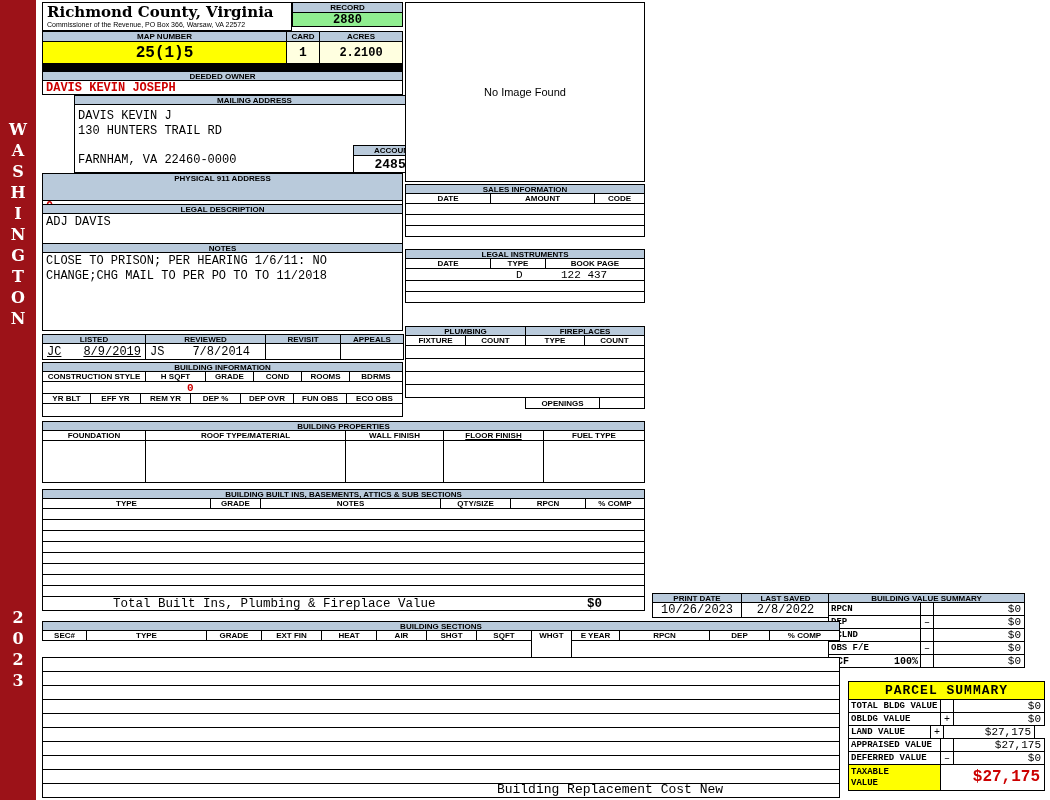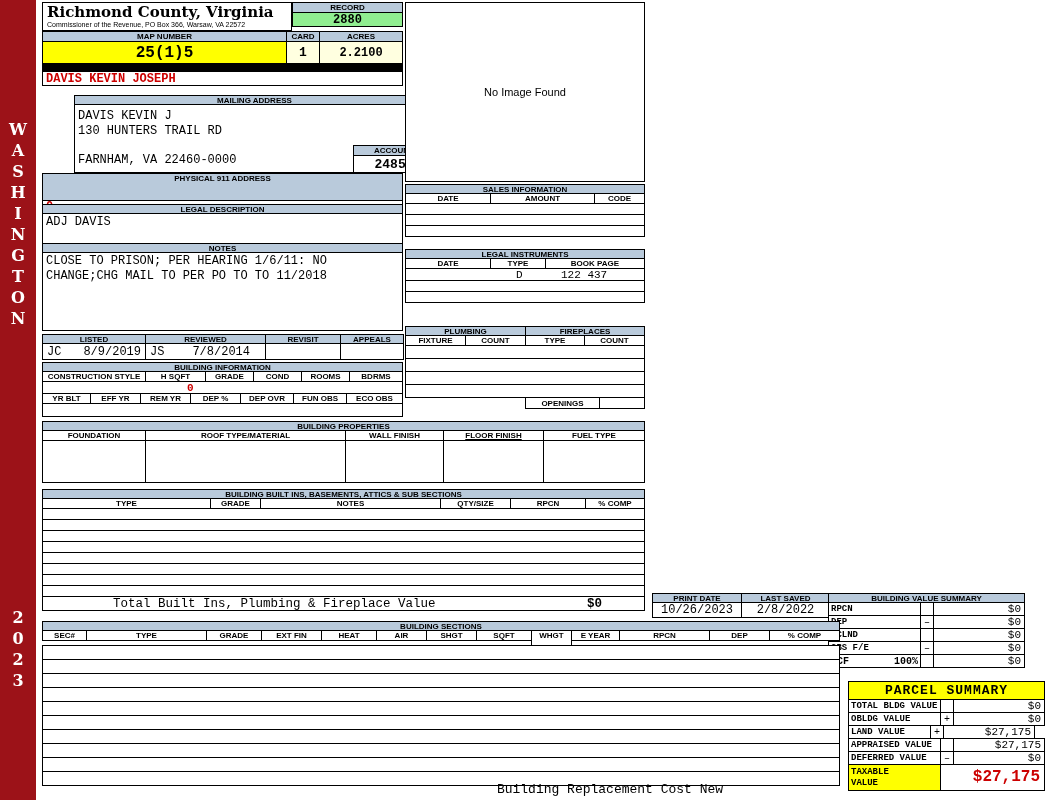--- a/index.html
+++ b/index.html
@@ -45,20 +45,21 @@
   <div class="row">
     <div class="c mono" style="width:245px;height:23px;line-height:22px;background:#ffff00;font-weight:bold;font-size:16px;text-align:center;">25(1)5</div>
     <div class="c mono" style="width:34px;height:23px;line-height:22px;background:#ffffe0;font-weight:bold;font-size:13px;text-align:center;">1</div>
     <div class="c mono" style="width:84px;height:23px;line-height:22px;background:#ffffe0;font-weight:bold;font-size:12px;text-align:center;">2.2100</div>
   </div>
 </div>
 
 <div class="abs" style="left:42px;top:64px;width:361px;height:7px;background:#000;"></div>
 
 <div class="abs stack" style="left:42px;top:71px;width:361px;">
+  <div class="c hb" style="height:10px;line-height:9px;">DEEDED OWNER</div>
   <div class="c mono red" style="height:15px;line-height:14px;font-weight:bold;font-size:12px;padding-left:3px;">DAVIS KEVIN JOSEPH</div>
 </div>
 
 <div class="abs stack" style="left:42px;top:95px;width:361px;padding-left:32px;">
   <div class="c hb" style="height:10px;line-height:9px;">MAILING ADDRESS</div>
   <div class="c" style="height:69px;position:relative;">
     <div class="mono" style="position:absolute;left:3px;top:4px;font-size:12px;">DAVIS KEVIN J</div>
     <div class="mono" style="position:absolute;left:3px;top:19px;font-size:12px;">130 HUNTERS TRAIL RD</div>
     <div class="mono" style="position:absolute;left:3px;top:48px;font-size:12px;">FARNHAM, VA 22460-0000</div>
     <div class="stack" style="position:absolute;right:-1px;top:40px;width:82px;">
@@ -139,21 +140,21 @@
 </div>
 
 <div class="abs stack" style="left:42px;top:334px;">
   <div class="row">
     <div class="c hb" style="width:104px;height:10px;line-height:9px;">LISTED</div>
     <div class="c hb" style="width:121px;height:10px;line-height:9px;">REVIEWED</div>
     <div class="c hb" style="width:76px;height:10px;line-height:9px;">REVISIT</div>
     <div class="c hb" style="width:64px;height:10px;line-height:9px;">APPEALS</div>
   </div>
   <div class="row">
-    <div class="c mono" style="width:104px;height:17px;line-height:16px;font-size:12px;display:flex;justify-content:space-between;padding:0 4px;">
+    <div class="c mono" style="width:104px;height:17px;line-height:16px;font-size:12px;display:flex;justify-content:space-between;padding:0 4px;text-decoration:underline;">
       <span>JC</span>
       <span>8/9/2019</span>
     </div>
     <div class="c mono" style="width:121px;height:17px;line-height:16px;font-size:12px;display:flex;justify-content:flex-start;padding:0 4px;">
       <span>JS</span>
       <span style="margin-left:28px;">7/8/2014</span>
     </div>
     <div class="c" style="width:76px;height:17px;"></div>
     <div class="c" style="width:64px;height:17px;"></div>
   </div>
@@ -285,21 +286,21 @@
   <div class="c hb" style="height:10px;line-height:9px;">BUILDING SECTIONS</div>
   <div class="row">
     <div class="c ch" style="width:45px;height:11px;line-height:10px;">SEC#</div>
     <div class="c ch" style="width:121px;height:11px;line-height:10px;">TYPE</div>
     <div class="c ch" style="width:56px;height:11px;line-height:10px;">GRADE</div>
     <div class="c ch" style="width:61px;height:11px;line-height:10px;">EXT FIN</div>
     <div class="c ch" style="width:56px;height:11px;line-height:10px;">HEAT</div>
     <div class="c ch" style="width:51px;height:11px;line-height:10px;">AIR</div>
     <div class="c ch" style="width:51px;height:11px;line-height:10px;">SHGT</div>
     <div class="c ch" style="width:56px;height:11px;line-height:10px;">SQFT</div>
-    <div class="c ch" style="width:41px;height:16px;line-height:10px;">WHGT</div>
+    <div class="c ch" style="width:41px;height:28px;line-height:10px;">WHGT</div>
     <div class="c ch" style="width:49px;height:11px;line-height:10px;">E YEAR</div>
     <div class="c ch" style="width:91px;height:11px;line-height:10px;">RPCN</div>
     <div class="c ch" style="width:61px;height:11px;line-height:10px;">DEP</div>
     <div class="c ch" style="width:71px;height:11px;line-height:10px;">% COMP</div>
   </div>
   <div class="c" style="height:15px;"></div>
   <div class="c" style="height:15px;"></div>
   <div class="c" style="height:15px;"></div>
   <div class="c" style="height:15px;"></div>
   <div class="c" style="height:15px;"></div>

